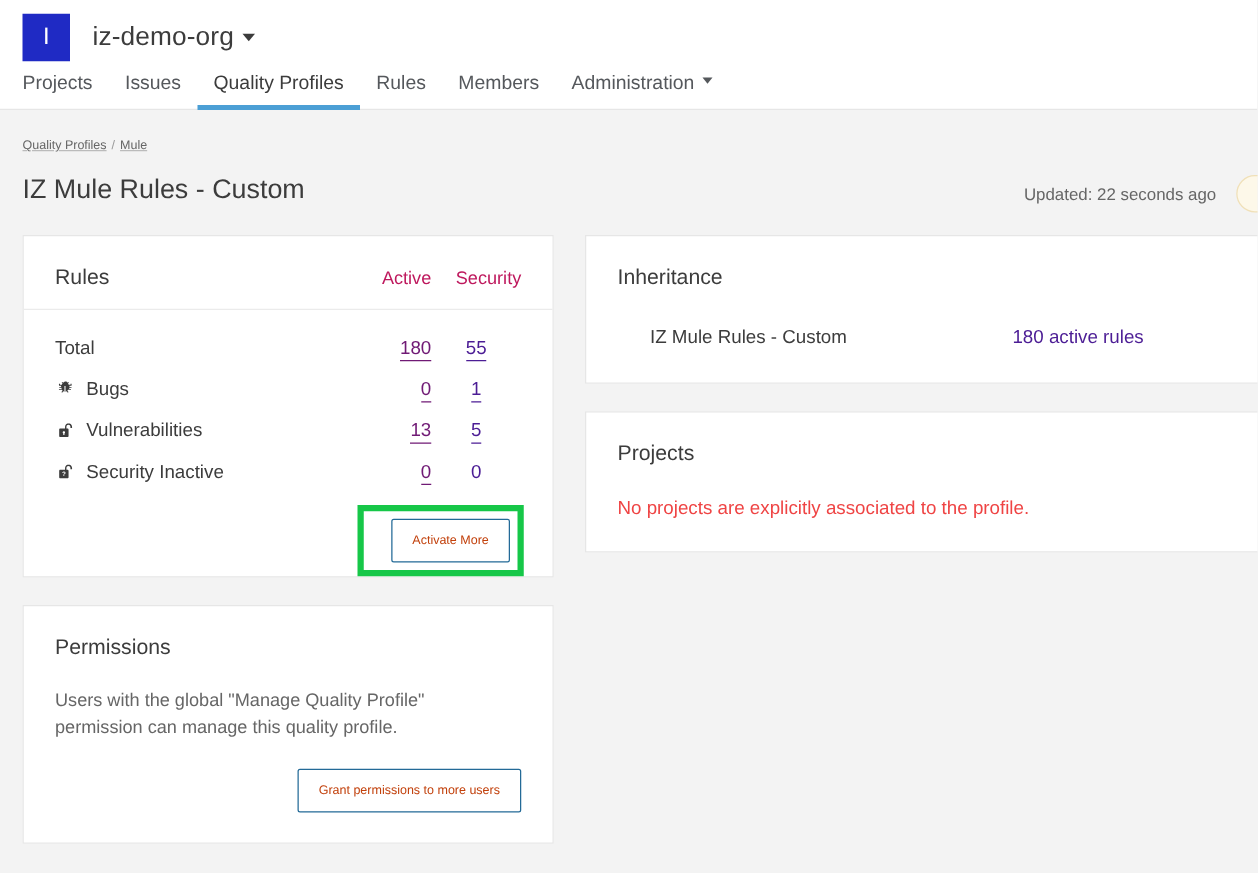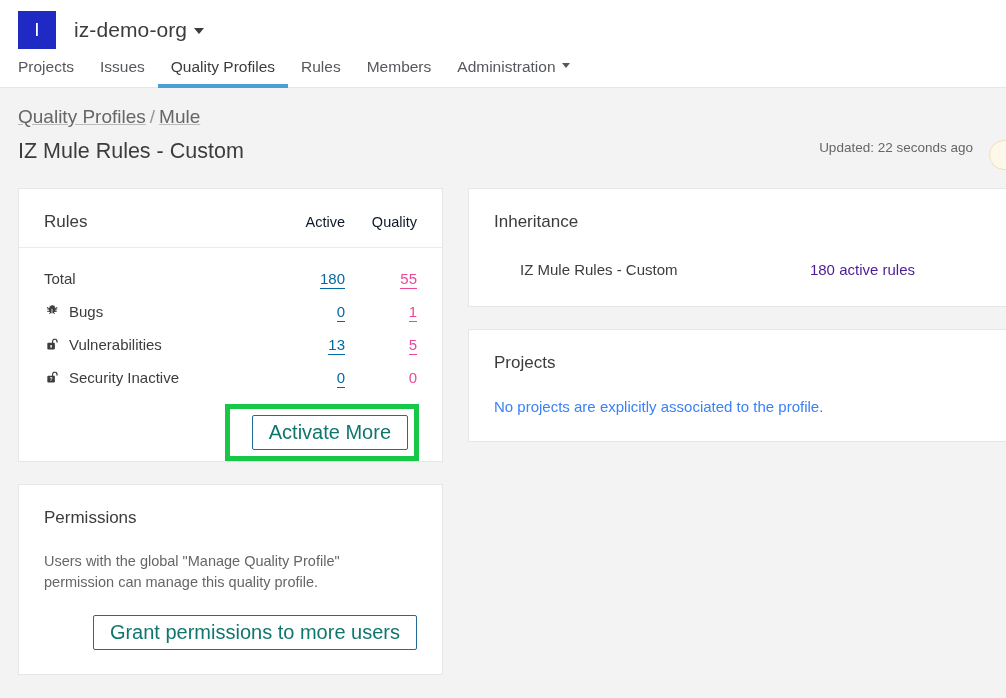--- a/index.html
+++ b/index.html
@@ -91,21 +91,21 @@
     margin-left: 6px;
   }
 
   
   .page {
     padding: 0 0 0 18px;
     position: relative;
   }
   .breadcrumb {
     padding-top: 20px;
-    font-size: 19px;
+    font-size: 10px;
     color: #777;
     line-height: 18px;
   }
   .breadcrumb a {
     color: #666;
     text-decoration: underline;
     text-decoration-color: #bbb;
     cursor: pointer;
   }
   .breadcrumb .sep {
@@ -122,20 +122,21 @@
     position: relative;
   }
   .page-title {
     font-size: 21.5px;
     color: #3c3c3c;
     font-weight: 400;
     line-height: 26px;
   }
   .title-right {
     display: flex;
+    align-items: center;
     gap: 16px;
     position: absolute;
     right: 0;
     top: 2px;
   }
   .updated-text {
     font-size: 13.5px;
     color: #666;
     white-space: nowrap;
   }
@@ -182,21 +183,21 @@
   .rules-card { padding: 0; }
   .rules-head {
     display: flex;
     align-items: baseline;
     padding: 22px 25px 14px 25px;
     border-bottom: 1px solid #ebebeb;
   }
   .rules-head .card-title { flex: 1 1 auto; }
   .col-head {
     font-size: 14.5px;
-    color: #0f172a;
+    color: #be185d;
     text-align: right;
     width: 72px;
     flex: 0 0 72px;
   }
   .rules-body { padding: 14px 25px 0 25px; }
   .rule-row {
     display: flex;
     align-items: center;
     height: 33px;
   }
@@ -223,44 +224,44 @@
     width: 72px;
     flex: 0 0 72px;
     text-align: right;
     font-size: 15px;
   }
   .num .val {
     border-bottom: 1px solid currentColor;
     padding-bottom: 1px;
     cursor: pointer;
   }
-  .num.active-col { color: #0369a1; }
-  .num.inactive-col { color: #ec4899; }
+  .num.active-col { color: #701a75; }
+  .num.inactive-col { color: #4c1d95; text-align: center; }
   .num.plain .val {
     border-bottom: none;
     cursor: default;
   }
   .activate-wrap {
     display: flex;
     justify-content: flex-end;
     padding: 10px 25px 0 25px;
   }
   .highlight-box {
     border: 5px solid #16c748;
     padding: 6px;
     background: #fff;
     display: inline-block;
     margin-right: -2px;
   }
   .btn {
     border: 1px solid #236a97;
     background: #fff;
-    color: #0f766e;
+    color: #c2410c;
     font-family: "Liberation Sans", sans-serif;
-    font-size: 20px;
+    font-size: 10px;
     padding: 8px 16px;
     cursor: pointer;
     line-height: 17px;
     border-radius: 2px;
     margin-left: 16px;
   }
 
   
   .inherit-card { padding-bottom: 28px; }
   .inherit-row {
@@ -279,21 +280,21 @@
     font-size: 15px;
     color: #4c1d95;
     white-space: nowrap;
   }
 
   
   .projects-card { padding-bottom: 26px; }
   .projects-note {
     margin-top: 24px;
     font-size: 15px;
-    color: #3b82f6;
+    color: #ef4444;
   }
 
   
   .perm-card { padding: 22px 25px 24px 25px; }
   .perm-text {
     margin-top: 22px;
     font-size: 14.5px;
     color: #666;
     line-height: 21px;
     max-width: 330px;
@@ -340,21 +341,21 @@
   </div>
 
   <div class="columns">
 
     <div class="col-left">
 
       <div class="card rules-card">
         <div class="rules-head">
           <div class="card-title">Rules</div>
           <div class="col-head">Active</div>
-          <div class="col-head">Quality</div>
+          <div class="col-head">Security</div>
         </div>
 
         <div class="rules-body">
 
           <div class="rule-row">
             <div class="rule-label total">
               <span>Total</span>
             </div>
             <div class="num active-col"><span class="val">180</span></div>
             <div class="num inactive-col"><span class="val">55</span></div>

